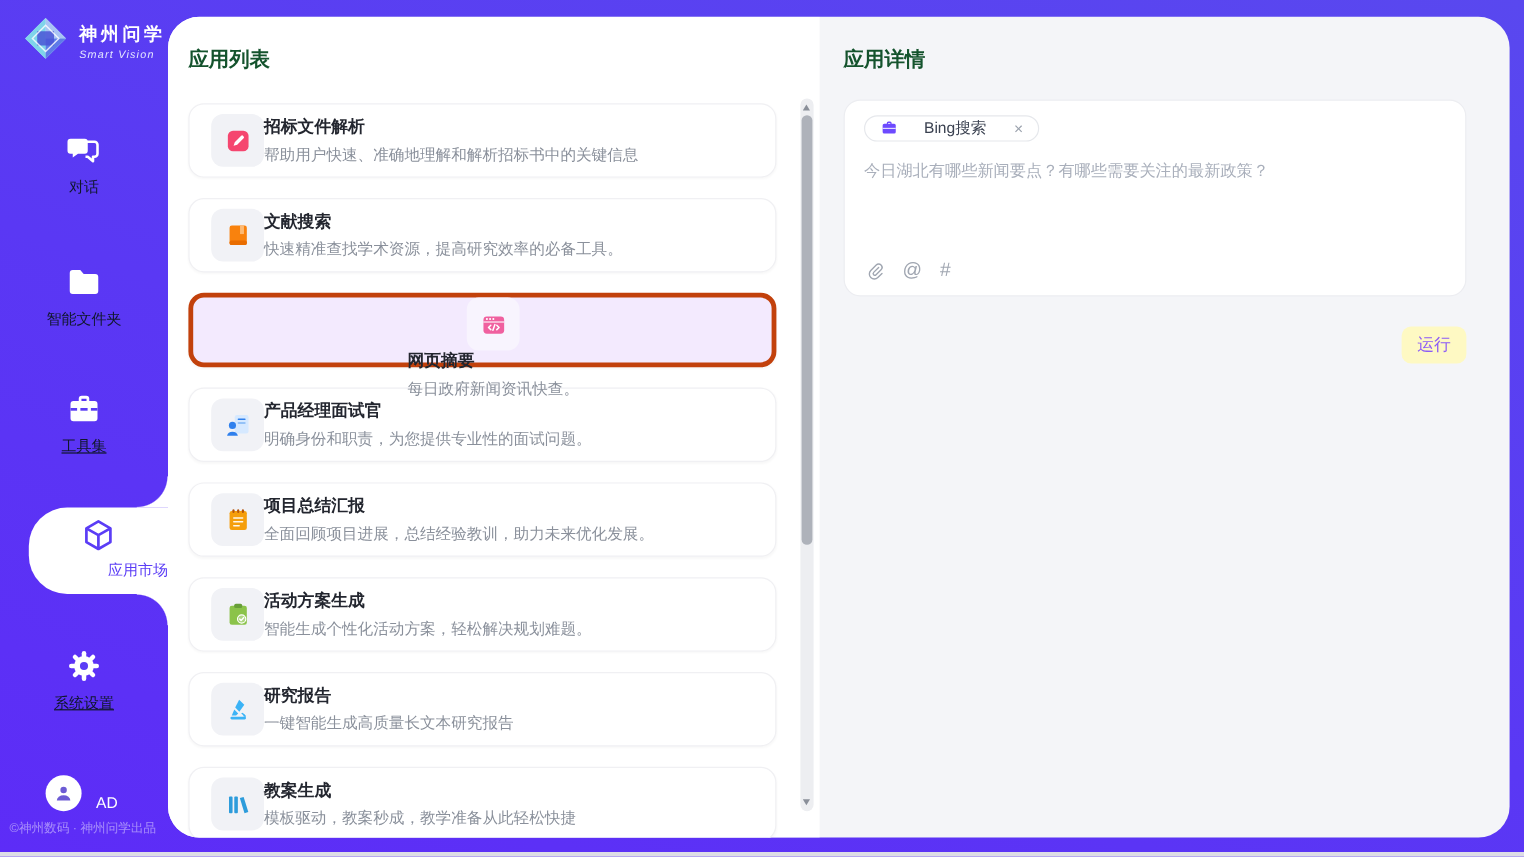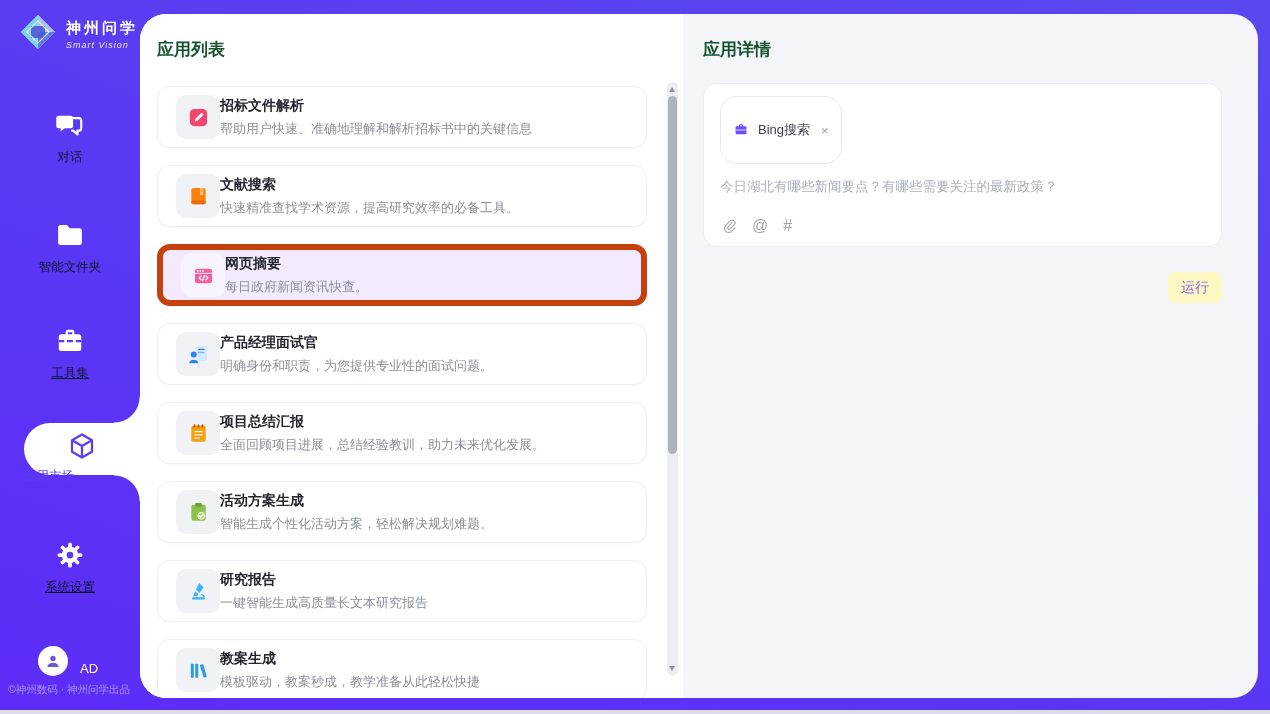--- a/index.html
+++ b/index.html
@@ -15,22 +15,22 @@
   
   .sidebar { position:absolute; left:0; top:0; width:140px; height:710px; }
   .logo { position:absolute; top:12px; left:18px; display:flex; align-items:center; gap:8px; }
   .logo-text .cn { color:#fff; font-size:15px; font-weight:bold; letter-spacing:3px; }
   .logo-text .en { color:#E4E6FF; font-size:9px; letter-spacing:1px; margin-top:2px; }
   .nav-item { position:absolute; width:140px; text-align:center; color:#0f172a; cursor:pointer; }
   .nav-item .icon { display:block; margin:0 auto 7px; width:30px; height:30px; }
   .nav-item .lbl { font-size:12.5px; }
   .lbl.underlined { text-decoration:underline; }
   .nav-item.n1 { top:110px; } .nav-item.n2 { top:220px; } .nav-item.n3 { top:326px; } .nav-item.n5 { top:540px; }
-  .nav-active { position:absolute; left:24px; top:423px; width:116px; height:52px;
-    background:#fff; border-radius:32px 0 0 32px; text-align:left; padding-top:8px; }
+  .nav-active { position:absolute; left:24px; top:423px; width:116px; height:72px;
+    background:#fff; border-radius:32px 0 0 32px; text-align:right; padding-top:8px; }
   .nav-active::before { content:""; position:absolute; right:0; top:-26px; width:26px; height:26px;
     background:radial-gradient(circle 26px at 0 0, transparent 25px, #fff 26px); }
   .nav-active::after { content:""; position:absolute; right:0; bottom:-26px; width:26px; height:26px;
     background:radial-gradient(circle 26px at 0 100%, transparent 25px, #fff 26px); }
   .nav-active .icon { display:block; margin:0 auto 5px; width:30px; height:30px; }
   .nav-active .lbl { font-size:12.5px; color:#5B3DF6; }
   .user-row { position:absolute; top:646px; left:38px; display:flex; align-items:flex-end; gap:12px; }
   .avatar { width:30px; height:30px; border-radius:50%; background:#fff; display:flex; align-items:center; justify-content:center; }
   .user-name { color:#fff; font-size:13px; }
   .sb-footer { position:absolute; top:683px; left:8px; color:rgba(255,255,255,0.45); font-size:10.5px; white-space:nowrap; }
@@ -39,42 +39,42 @@
   .main { position:absolute; left:140px; top:14px; right:12px; bottom:16px;
     border-radius:26px; background:#F4F5F8; display:flex; overflow:hidden; }
 
   
   .list-panel { width:543px; background:#fff; position:relative; padding:24px 0 0 17px; flex:none; }
   .panel-title { font-size:17px; font-weight:bold; color:#14532d; }
   .cards { margin-top:25px; width:490px; }
   .card { display:flex; align-items:center; height:62px; padding-left:18px;
     border:1px solid #F0F0F3; border-radius:13px; margin-bottom:17px; background:#fff;
     box-shadow:0 1px 2px rgba(17,24,39,0.03); cursor:pointer; }
-  .card.selected { background:#F3EAFE; border:6px solid #c2410c; }
+  .card.selected { background:#F3EAFE; border:4px solid #c2410c;flex-direction:column; }
   .tile { width:44px; height:44px; border-radius:10px; background:#F1F2F6; flex:none;
     display:flex; align-items:center; justify-content:center; }
   .card.selected .tile { background:#F8F4FE; }
   .card-txt .t { font-size:14px; font-weight:bold; color:#23262F; margin-bottom:5px; }
   .card-txt .d { font-size:13px; color:#8A909B; }
 
   
   .scrollbar { position:absolute; right:5px; top:68px; width:11px; height:594px;
     background:#EDEEF1; border-radius:6px; }
   .sb-up { position:absolute; top:5px; left:2px; width:0; height:0;
     border-left:3.5px solid transparent; border-right:3.5px solid transparent; border-bottom:5px solid #8A8F99; }
   .sb-down { position:absolute; bottom:5px; left:2px; width:0; height:0;
     border-left:3.5px solid transparent; border-right:3.5px solid transparent; border-top:5px solid #8A8F99; }
   .sb-thumb { position:absolute; top:14px; left:1px; width:9px; height:358px; background:#AEB2BA; border-radius:5px; }
 
   
   .detail-panel { flex:1; padding:24px 36px 0 20px; }
   .composer { margin-top:22px; background:#fff; border:1px solid #ECEDF1; border-radius:14px;
     height:164px; position:relative; padding:12px 16px; }
-  .tool-tag { display:inline-flex; align-items:center; gap:9px; border:1px solid #E6E8EC;
-    border-radius:17px; padding:24px 12px; background:#fff; }
+  .tool-tag { display:inline-flex; align-items:center; gap:21px; border:1px solid #E6E8EC;
+    border-radius:17px; padding:1px 12px; background:#fff; }
   .tool-tag .tag-lbl { font-size:13px; color:#3A4150; }
   .tool-tag .tag-close { font-size:13px; color:#9AA1AC; cursor:pointer; margin-left:2px; }
   .prompt { display:block; width:100%; border:none; outline:none; resize:none; margin-top:14px;
     font-family:"Liberation Sans","DejaVu Sans",sans-serif; font-size:13.5px; color:#3A4150; height:52px; }
   .prompt::placeholder { color:#A9AFBB; }
   .composer-icons { position:absolute; left:17px; bottom:12px; display:flex; align-items:center; gap:15px;
     color:#A0A6B1; font-size:16px; }
   .composer-icons .glyph { line-height:1; }
   .run-row { margin-top:25px; text-align:right; }
   .run-btn { width:54px; height:31px; border:none; border-radius:8px; background:#fef9c3;

